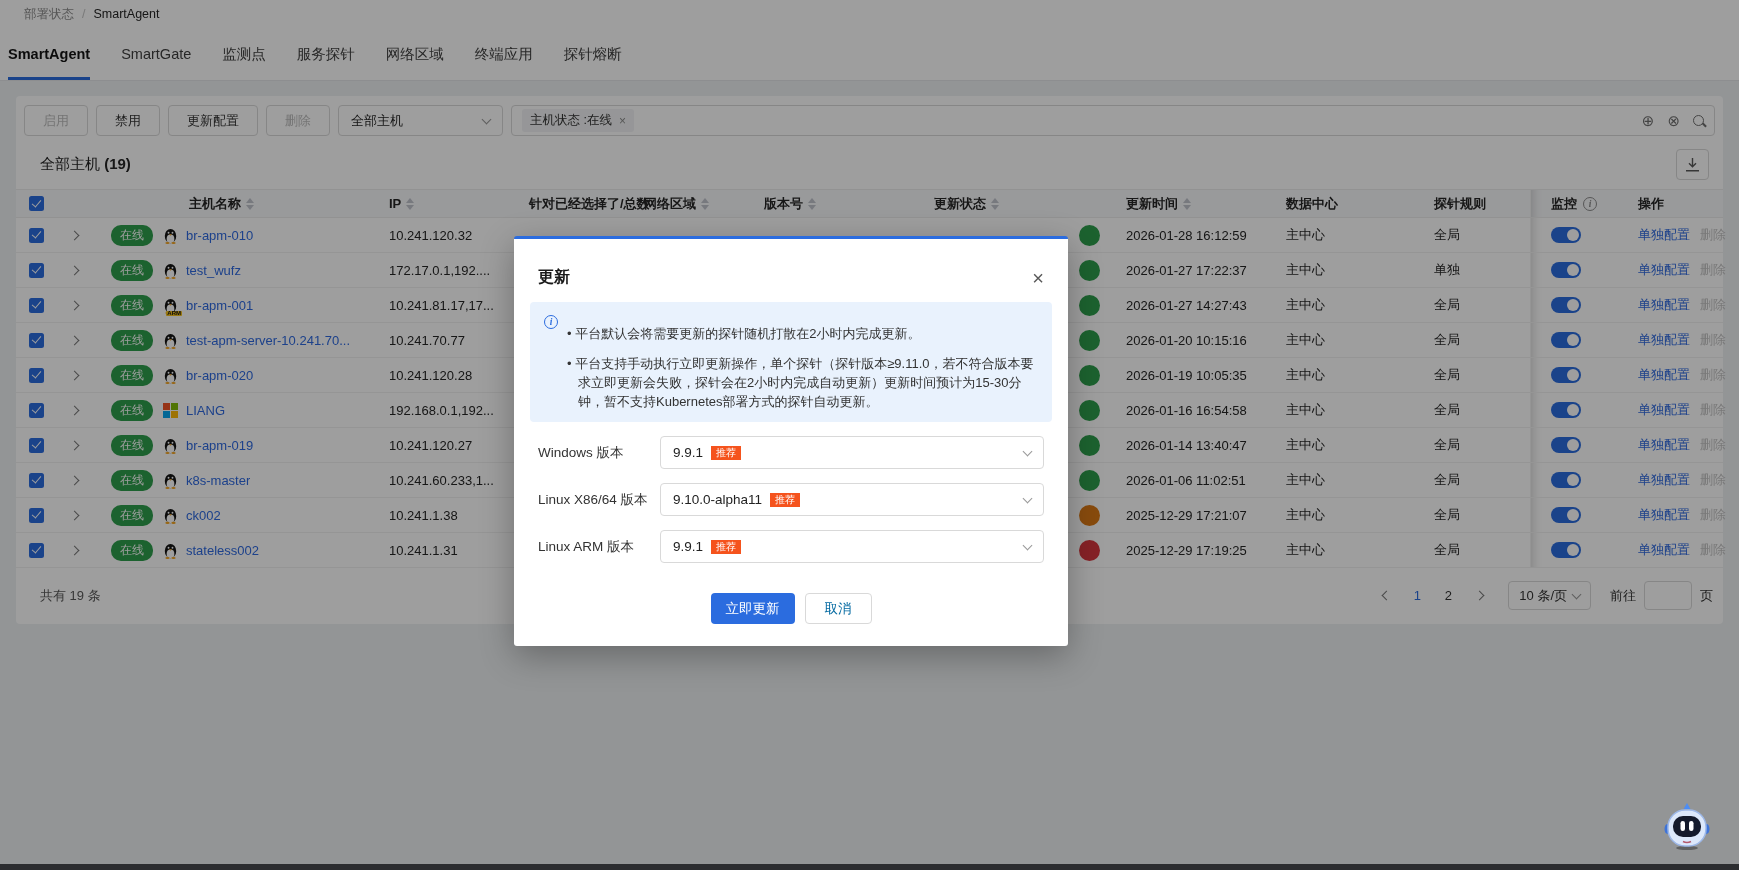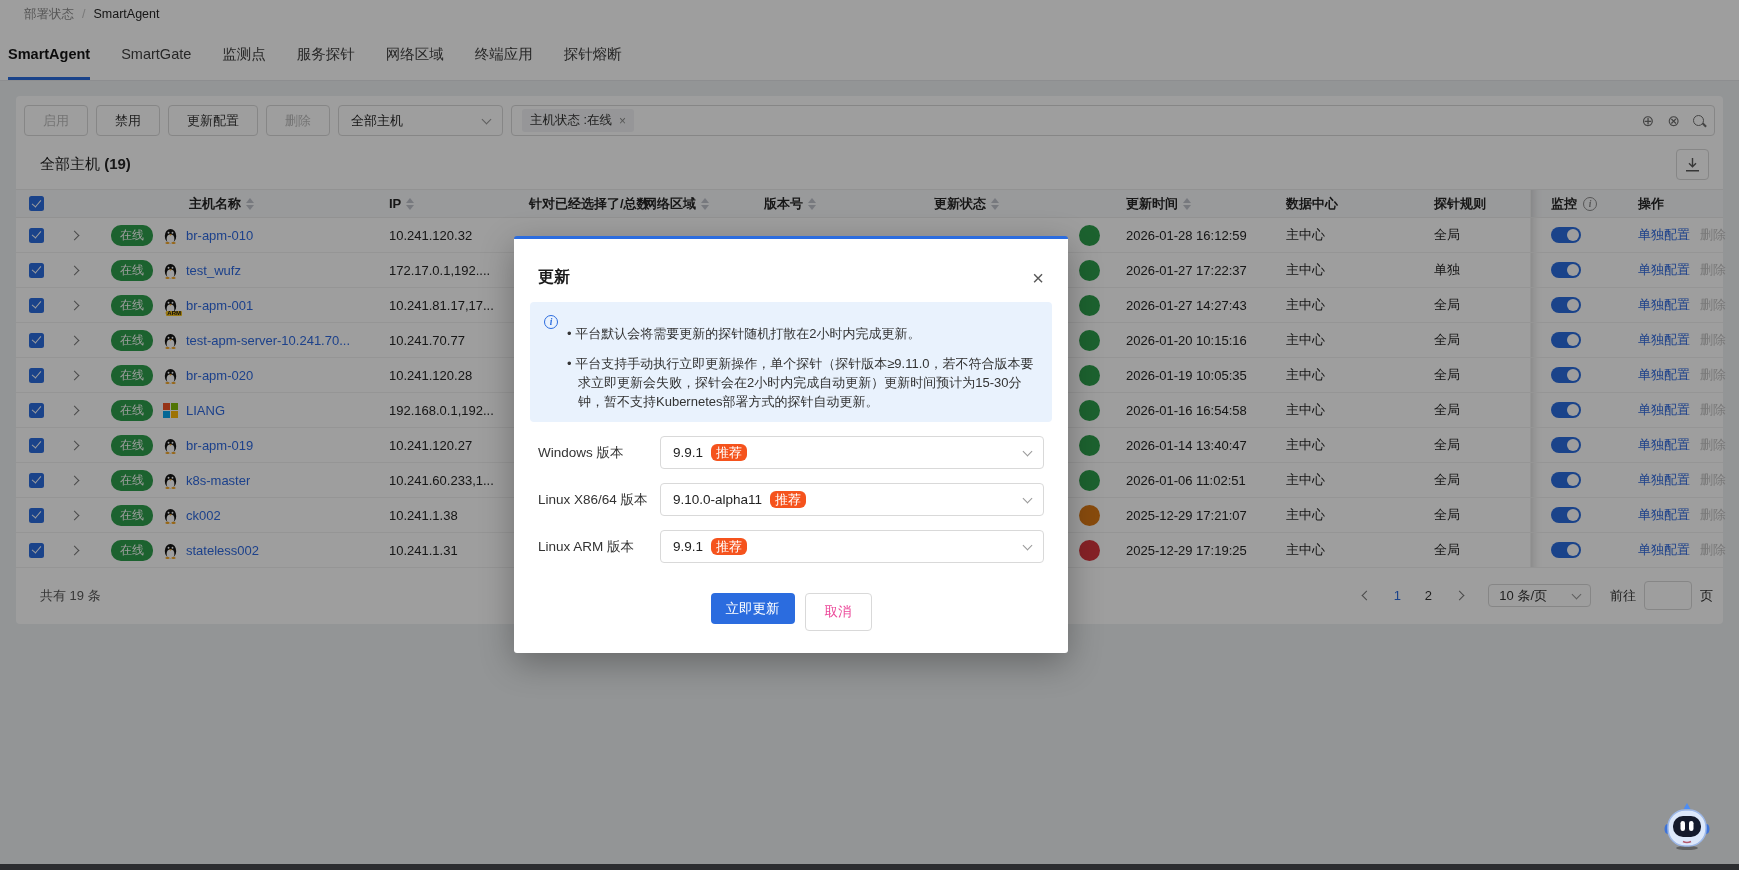--- a/index.html
+++ b/index.html
@@ -75,45 +75,45 @@
   .toggle { width:30px; height:16px; border-radius:8px; background:var(--accent); position:relative; display:inline-block; cursor:pointer; flex:none; }
   .toggle i { position:absolute; right:2px; top:2px; width:12px; height:12px; border-radius:50%; background:#fff; }
   .op-link { color:var(--link); text-decoration:none; cursor:pointer; margin-right:10px; }
   .op-disabled { color:#c3c3c3; }
 
   .tfoot { display:flex; align-items:center; justify-content:space-between; padding:13px 10px 14px 24px; font-size:13px; color:#5a5a5a; }
   .pager { display:flex; align-items:center; gap:7px; }
   .pg-item { min-width:24px; height:26px; display:flex; align-items:center; justify-content:center; cursor:pointer; color:#333; }
   .pg-item.active { color:var(--accent); }
   .pg-arrow { color:#999; }
-  .size-select { border:1px solid #d9d9d9; border-radius:4px; height:23px; padding:0 10px; display:flex; align-items:center; gap:26px; margin-left:10px; cursor:pointer; color:#333; }
+  .size-select { border:1px solid #d9d9d9; border-radius:4px; height:29px; padding:0 10px; display:flex; align-items:center; gap:6px; margin-left:10px; cursor:pointer; color:#333; }
   .goto-wrap { display:flex; align-items:center; gap:8px; margin-left:12px; color:#333; }
   .goto-input { width:48px; height:29px; border:1px solid #d9d9d9; border-radius:4px; font-family:inherit; font-size:13px; text-align:center; }
 
   .bottom-bar { position:absolute; left:0; right:0; bottom:0; height:6px; background:#474a4e; }
 
   
   .dim { position:absolute; inset:0; background:rgba(0,0,0,.38); z-index:40; }
   .modal { position:absolute; left:514px; top:236px; width:554px; background:#fff; border-radius:3px; border-top:3px solid var(--accent); box-shadow:0 10px 34px rgba(0,0,0,.3); z-index:60; padding:0 14px; }
   .m-head { display:flex; align-items:center; justify-content:space-between; padding:16px 10px 14px;margin-top:12px; }
   .m-title { font-size:16px; font-weight:bold; color:#1a1a1a; }
   .m-close { font-size:20px; color:#595959; cursor:pointer; line-height:1; }
   .m-alert { background:#e9f2fd; border-radius:4px; padding:11px 14px; display:flex; gap:9px; font-size:13px; color:#333; line-height:19px; margin:0 2px; }
   .m-alert .info-i { border-color:var(--accent); color:var(--accent); margin:2px 0 0; flex:none; }
   .m-alert ul { list-style:none; }
   .m-alert li { padding-left:11px; text-indent:-11px;margin-top:11px; }
   .m-alert li::before { content:"• "; }
   .f-row { display:flex; align-items:center; margin:14px 10px 0; }
   .f-label { width:122px; flex:none; font-size:13.5px; color:#333; }
   .f-select { flex:1; height:33px; border:1px solid #d9d9d9; border-radius:4px; display:flex; align-items:center; gap:8px; padding:0 12px; font-size:13.5px; color:#222; cursor:pointer; }
-  .rec { background:#f5531d; color:#fff; font-size:13px; padding:2px 5px; border-radius:6px; line-height:1; }
+  .rec { background:#f5531d; color:#fff; font-size:10px; padding:2px 5px; border-radius:0; line-height:1; }
   .f-select .chevb { margin-left:auto; }
   .m-foot { display:flex; justify-content:center; gap:10px; padding:30px 0 22px; }
   .btn-primary { background:var(--accent); color:#fff; border:none; height:31px; padding:0 15px; border-radius:4px; font-size:13.5px; font-family:inherit; cursor:pointer; }
-  .btn-default { background:#fff; border:1px solid #d9d9d9; color:#ec4899; height:38px; padding:0 19px; border-radius:4px; font-size:13.5px; font-family:inherit; cursor:pointer; }
+  .btn-default { background:#fff; border:1px solid #d9d9d9; color:#0369a1; height:31px; padding:0 19px; border-radius:4px; font-size:13.5px; font-family:inherit; cursor:pointer; }
 
   .robot { position:absolute; right:28px; bottom:20px; width:48px; height:48px; z-index:70; cursor:pointer; }
 </style>
 </head>
 <body style="--accent: #2b6cdf; --link: #2f6ae0;">
 
 <div class="page">
 
   <div class="topbar">
     <span class="bc-muted">部署状态</span>

